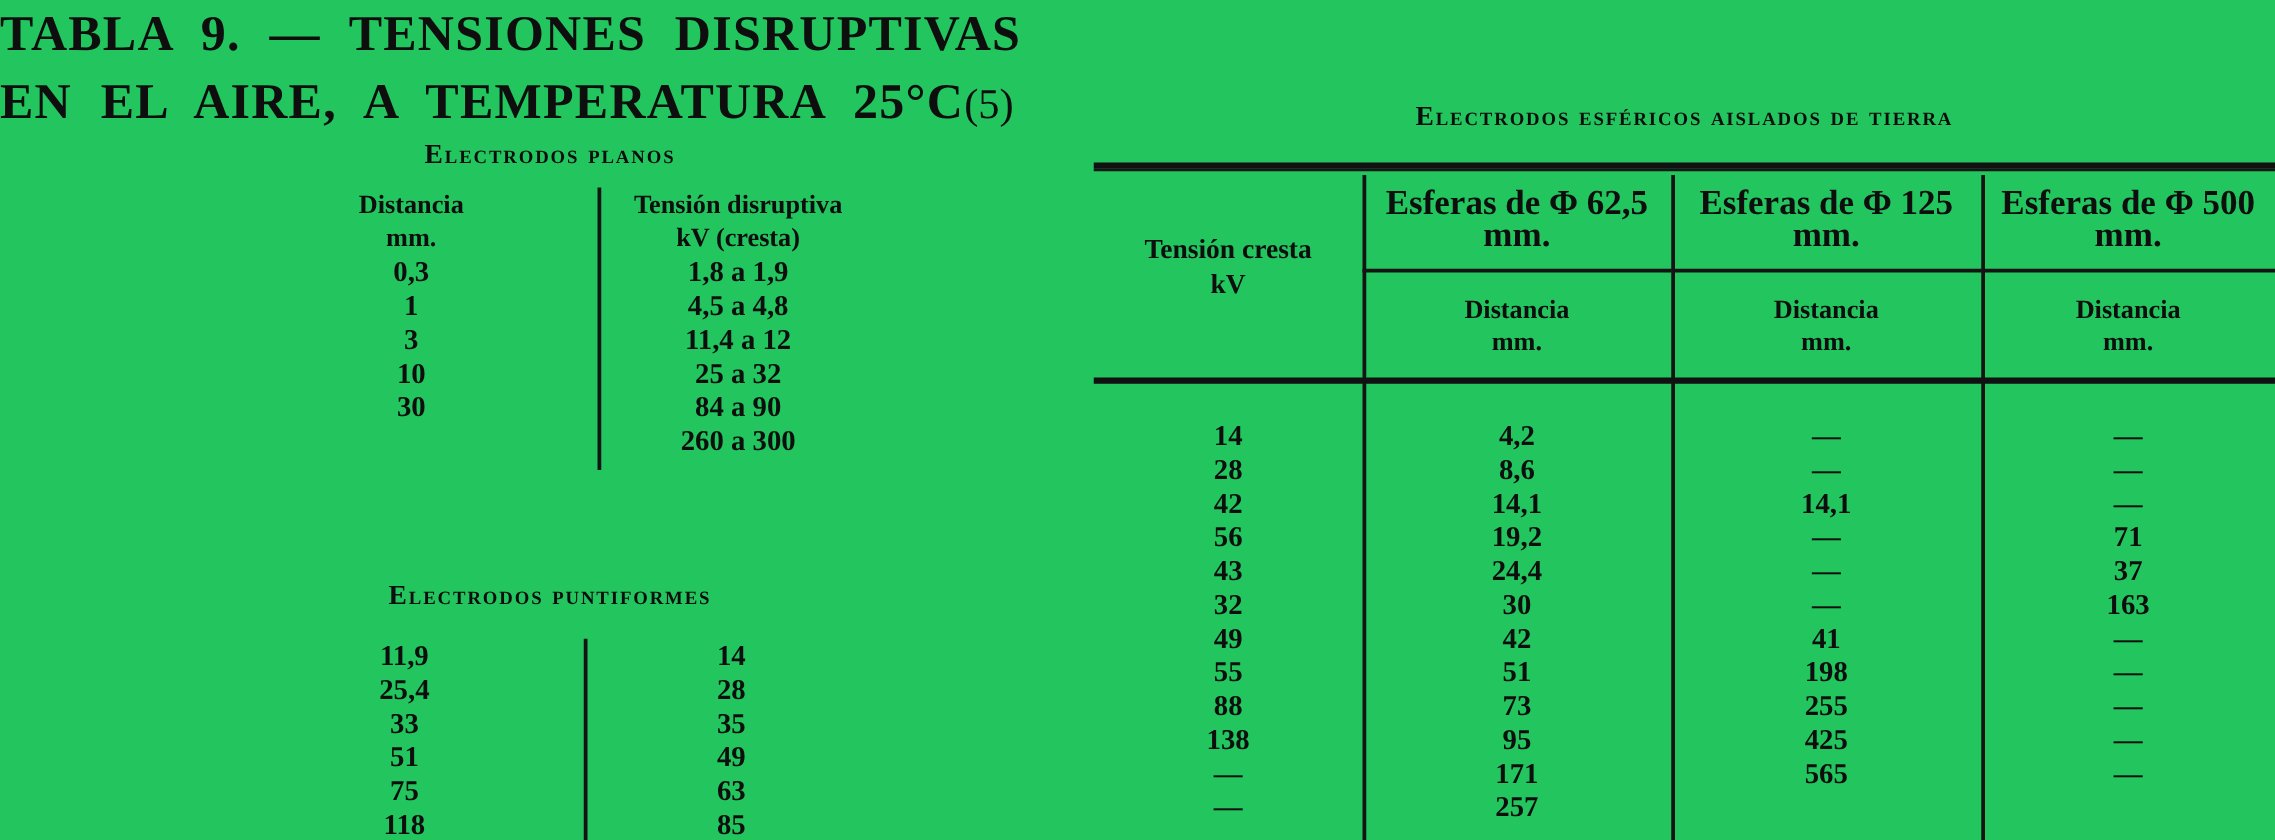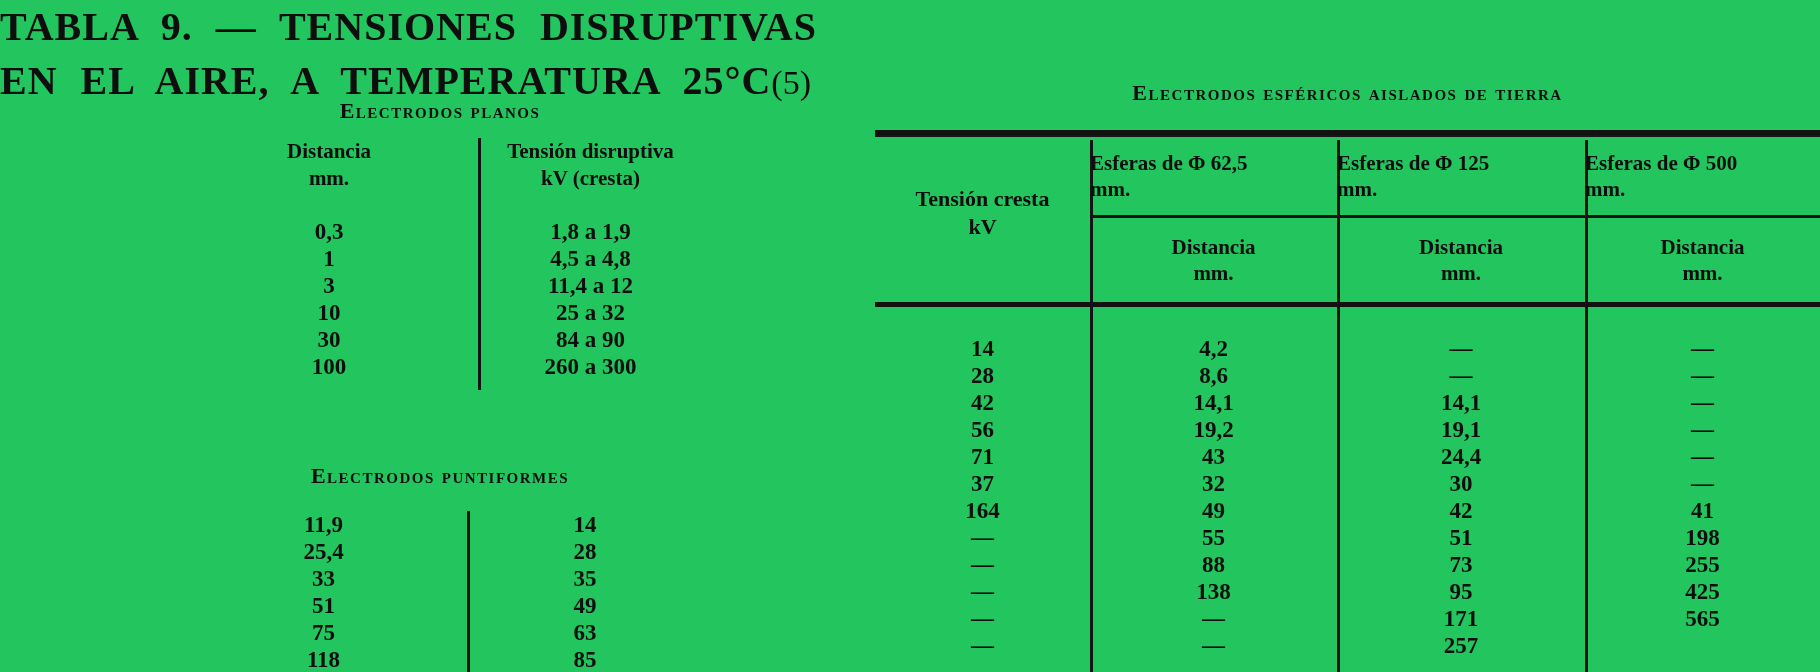--- a/index.html
+++ b/index.html
@@ -10,42 +10,42 @@
   
   .title-block { position:absolute; left:0; top:2px; width:752px; text-align:center; }
   .title-line { font-size:40px; font-weight:700; letter-spacing:1px; word-spacing:12px; line-height:50px; white-space:nowrap; }
   .title-line.second { margin-top:4px; }
   .title-footnote { font-weight:400; font-size:34px; letter-spacing:0; word-spacing:0; }
 
   
   .sc-heading { font-variant:small-caps; font-weight:700; font-size:22px; letter-spacing:1.5px; text-align:center; white-space:nowrap; }
 
   
-  .planos { position:absolute; left:180px; top:98px; width:520px; }
+  .planos { position:absolute; left:180px; top:110px; width:520px; }
   .punti  { position:absolute; left:180px; top:463px; width:520px; }
   .cols { display:flex; margin-top:14px; }
   .punti .cols { margin-top:22px; }
   .planos .colL { width:298px; }
   .planos .colR { width:222px; border-left:3px solid #141414; padding-bottom:10px; }
   .punti  .colL { width:287px; }
   .punti  .colR { width:233px; border-left:3px solid #141414; padding-bottom:6px; }
   .hdr { text-align:center; font-weight:700; font-size:21px; line-height:27px; }
-  .vals { margin-top:26px; }
+  .vals { }
   .punti .vals { margin-top:0; }
   .cell { height:27px; line-height:27px; text-align:center; font-size:23px; font-weight:700; white-space:nowrap; }
 
   
   .esf-heading { position:absolute; left:875px; top:80px; width:945px; font-size:22px; }
   .esf { position:absolute; left:875px; top:130px; width:945px; height:542px; }
   .double-rule { height:3px; border-top:5px solid #111; border-bottom:2px solid #161616; }
   .vline { position:absolute; top:10px; bottom:0; width:3px; background:#141414; }
   .v1 { left:215px; } .v2 { left:462px; } .v3 { left:710px; }
   .esf-header { position:absolute; top:10px; left:0; width:945px; height:162px; display:grid; grid-template-columns:215px 247px 248px 235px; }
   .c0 { display:flex; flex-direction:column; justify-content:center; text-align:center; font-weight:700; font-size:22px; line-height:28px; padding-bottom:16px; }
-  .sph-top { height:78px; border-bottom:3px solid #141414; padding-top:10px; text-align:left; font-weight:700; font-size:21px; line-height:26px; }
+  .sph-top { height:78px; border-bottom:3px solid #141414; padding-top:10px; text-align:center; font-weight:700; font-size:28px; line-height:26px; }
   .sph-bot { height:84px; padding-top:16px; text-align:center; font-weight:700; font-size:21px; line-height:26px; }
   .heavy-rule { position:absolute; top:172px; left:0; width:945px; height:5px; background:#111; }
   .esf-data { position:absolute; top:177px; left:0; width:945px; bottom:0; display:grid; grid-template-columns:215px 247px 248px 235px; grid-auto-rows:27px; padding-top:28px; }
   .esf-data .cell { height:27px; }
 </style>
 </head>
 <body>
 
 <div class="page">
 
@@ -61,21 +61,20 @@
         <div class="hdr">
           <div>Distancia</div>
           <div>mm.</div>
         </div>
         <div class="vals">
             <div class="cell">0,3</div>
             <div class="cell">1</div>
             <div class="cell">3</div>
             <div class="cell">10</div>
             <div class="cell">30</div>
-            <div class="cell">100</div>
           </div>
       </div>
       <div class="colR">
         <div class="hdr">
           <div>Tensión disruptiva</div>
           <div>kV (cresta)</div>
         </div>
         <div class="vals">
             <div class="cell">1,8 a 1,9</div>
             <div class="cell">4,5 a 4,8</div>
@@ -169,31 +168,30 @@
         <div class="cell">28</div>
         <div class="cell">8,6</div>
         <div class="cell">—</div>
         <div class="cell">—</div>
         <div class="cell">42</div>
         <div class="cell">14,1</div>
         <div class="cell">14,1</div>
         <div class="cell">—</div>
         <div class="cell">56</div>
         <div class="cell">19,2</div>
-        <div class="cell">19,1</div>
         <div class="cell">—</div>
         <div class="cell">71</div>
         <div class="cell">43</div>
         <div class="cell">24,4</div>
         <div class="cell">—</div>
         <div class="cell">37</div>
         <div class="cell">32</div>
         <div class="cell">30</div>
         <div class="cell">—</div>
-        <div class="cell">164</div>
+        <div class="cell">163</div>
         <div class="cell">49</div>
         <div class="cell">42</div>
         <div class="cell">41</div>
         <div class="cell">—</div>
         <div class="cell">55</div>
         <div class="cell">51</div>
         <div class="cell">198</div>
         <div class="cell">—</div>
         <div class="cell">88</div>
         <div class="cell">73</div>

